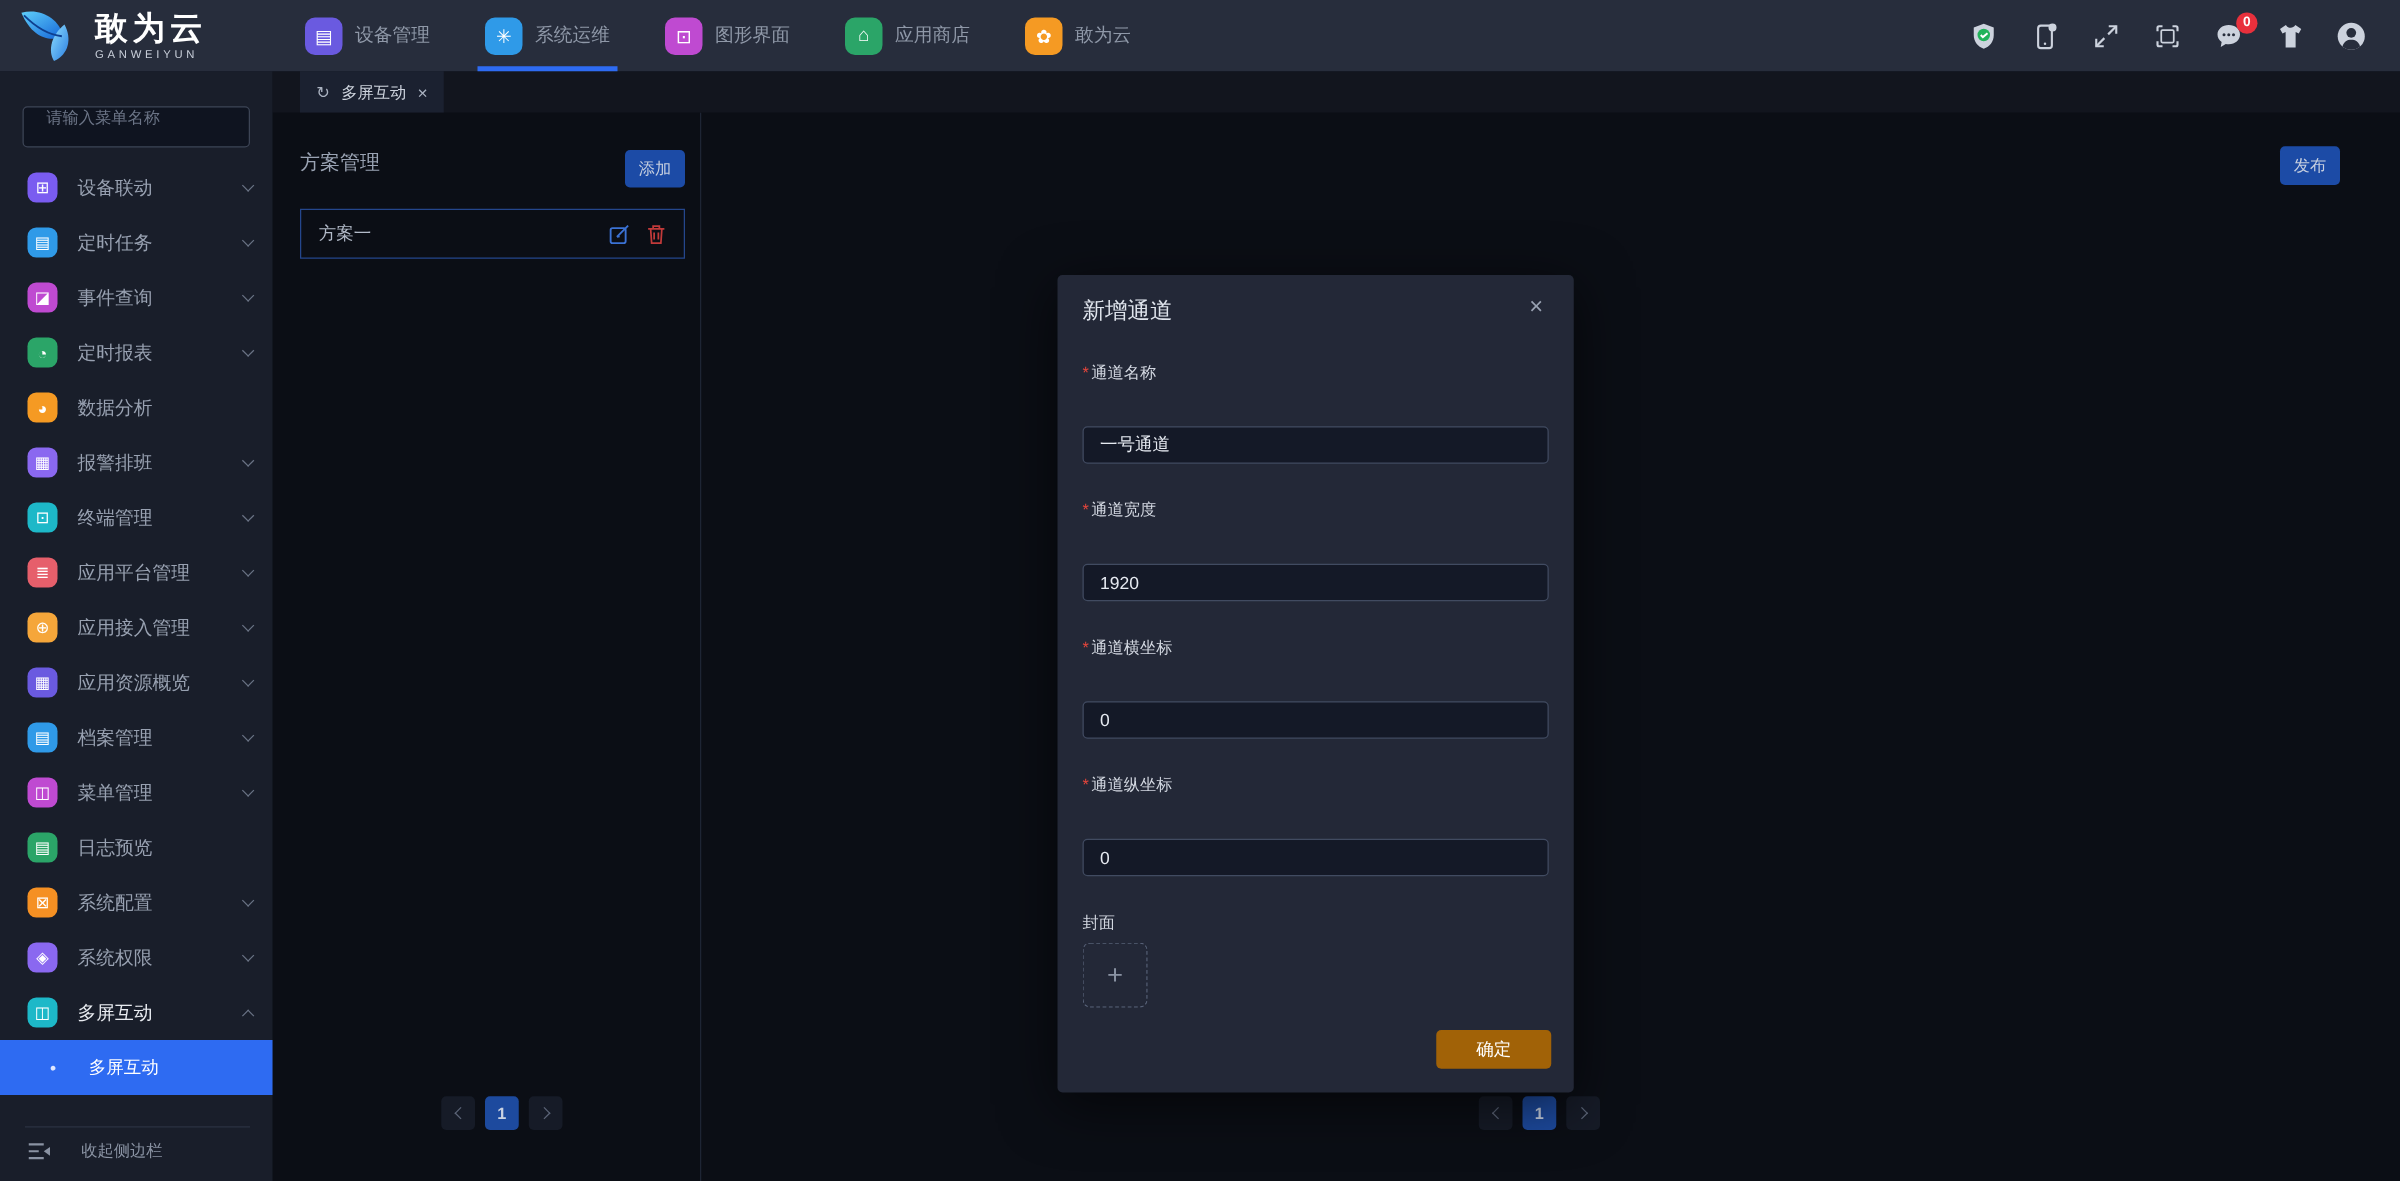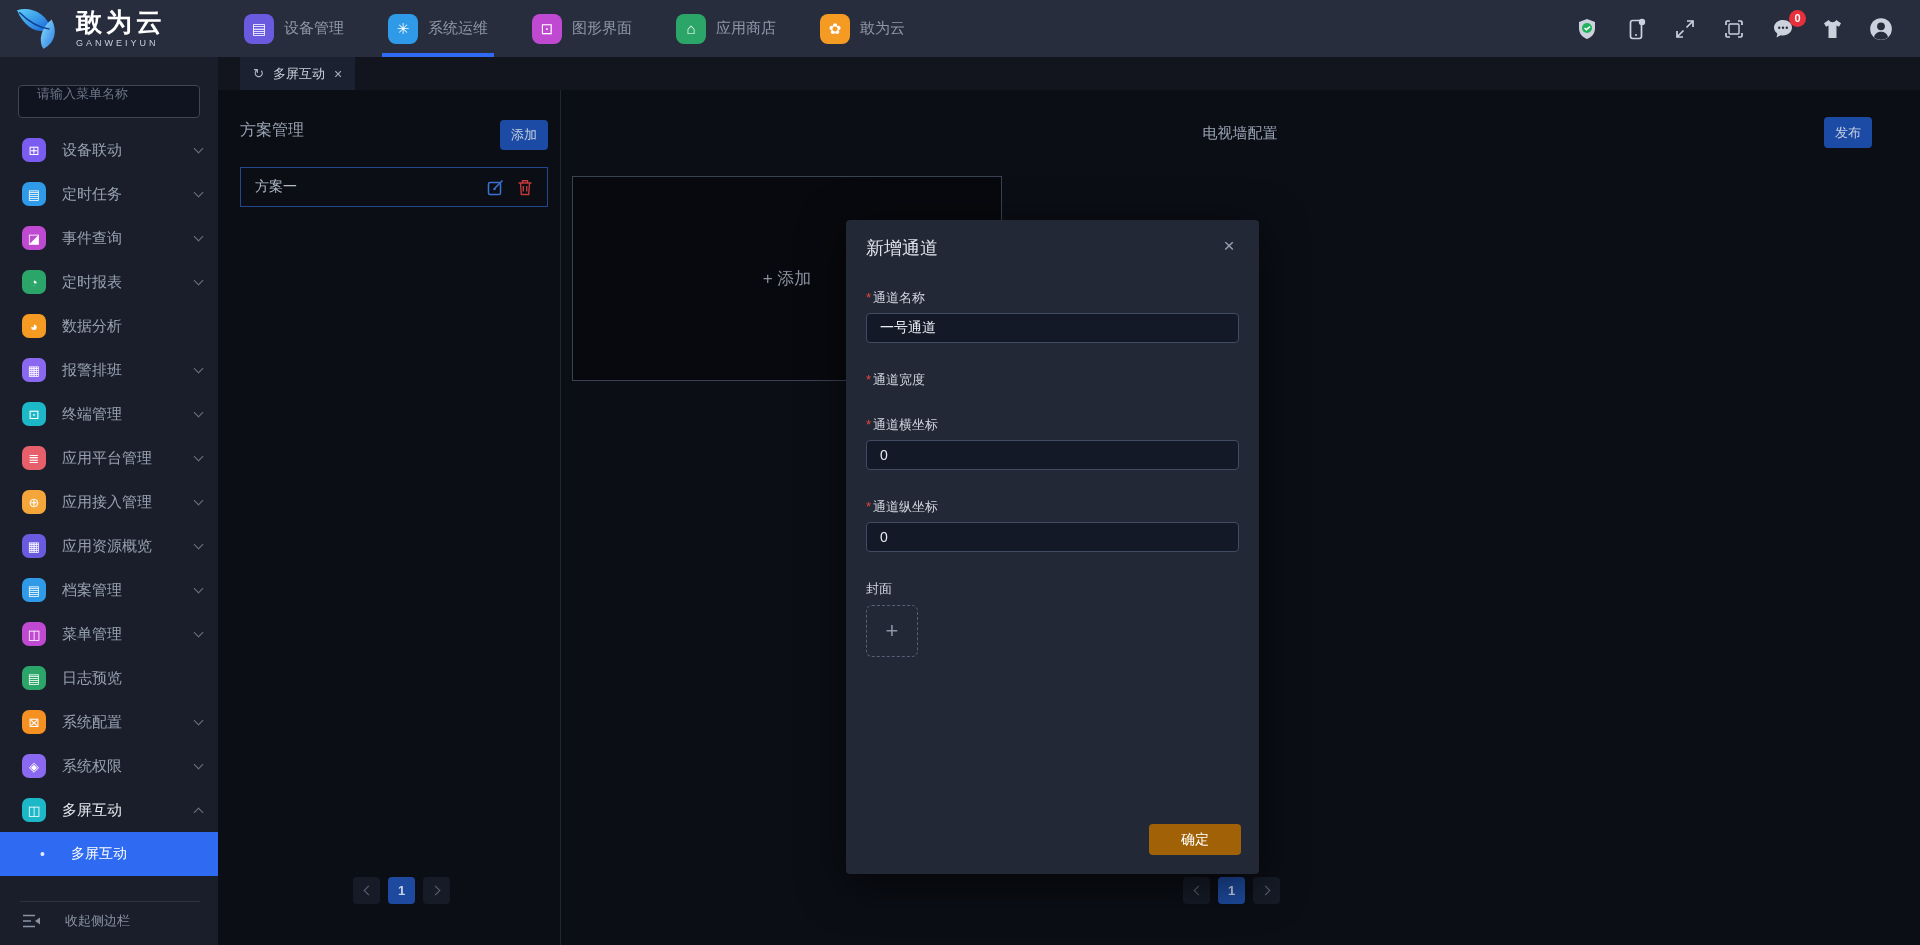--- a/index.html
+++ b/index.html
@@ -66,21 +66,21 @@
   .preview-box { position:absolute; left:354px; top:86px; width:430px; height:205px; background:#08090e; border:1px solid #3a4254; display:flex; align-items:center; justify-content:center; color:#8b92a0; font-size:17px; cursor:pointer; }
 
   
   .modal { position:absolute; left:628px; top:130px; width:413px; height:654px; background:#232837; border-radius:4px; box-shadow:0 10px 45px rgba(0,0,0,.6); z-index:25; padding:0 20px; }
   .modal-title { padding-top:16px; color:#dfe4ec; font-size:18px; line-height:24px; }
   .modal-close { position:absolute; right:18px; top:14px; color:#99a2b2; font-size:19px; width:24px; height:24px; display:flex; align-items:center; justify-content:center; cursor:pointer; }
   .fgroup { margin-top:29px; }
   .fgroup.first { margin-top:30px; }
   .flabel { color:#d2d7e0; font-size:13px; line-height:16px; margin-bottom:7px; }
   .req { color:#e8463c; margin-right:2px; }
-  .finput { width:100%; height:30px; background:#141927; border:1px solid #414b61; border-radius:4px; color:#e6eaf1; font-size:14px; font-family:inherit; padding:0 13px; outline:none; }
+  .finput { width:100%; height:30px; background:#141927; border:1px solid #414b61; border-radius:4px; color:#e6eaf1; font-size:14px; font-family:inherit; padding:0 13px; outline:none;margin-top:28px; }
   .upload-box { margin-top:8px; width:52px; height:52px; border:1px dashed #566076; border-radius:6px; display:flex; align-items:center; justify-content:center; color:#8a93a3; font-size:22px; font-weight:300; cursor:pointer; }
   .confirm-btn { position:absolute; right:18px; bottom:19px; width:92px; height:31px; background:#a16207; border:none; border-radius:4px; color:#ffffff; font-size:14px; font-family:inherit; cursor:pointer; }
 
   svg { display:block; }
 </style>
 </head>
 <body>
 
 <div id="app">
 
@@ -320,26 +320,22 @@
     <div class="pagination pag-left">
       <div class="pg">
           <span class="pchev left"></span>
         </div>
       <div class="pg active">1</div>
       <div class="pg">
           <span class="pchev right"></span>
         </div>
     </div>
 
-    <div class="tv-title">电视墙配置</div>
     <button class="btn-blue publish-btn">发布</button>
 
-    <div class="preview-box">
-      <span>+ 添加</span>
-    </div>
 
     <div class="pagination pag-right">
       <div class="pg">
           <span class="pchev left"></span>
         </div>
       <div class="pg active">1</div>
       <div class="pg">
           <span class="pchev right"></span>
         </div>
     </div>
@@ -347,20 +343,21 @@
     <div class="modal">
       <div class="modal-title">新增通道</div>
       <div class="modal-close">×</div>
 
       <div class="fgroup first">
         <div class="flabel"><span class="req">*</span><span>通道名称</span></div>
         <input class="finput" type="text" value="一号通道" style="">
       </div>
       <div class="fgroup">
         <div class="flabel"><span class="req">*</span><span>通道宽度</span></div>
+        <input class="finput" type="text" value="1920" style="">
       </div>
       <div class="fgroup">
         <div class="flabel"><span class="req">*</span><span>通道横坐标</span></div>
         <input class="finput" type="text" value="0" style="">
       </div>
       <div class="fgroup">
         <div class="flabel"><span class="req">*</span><span>通道纵坐标</span></div>
         <input class="finput" type="text" value="0" style="">
       </div>
 

